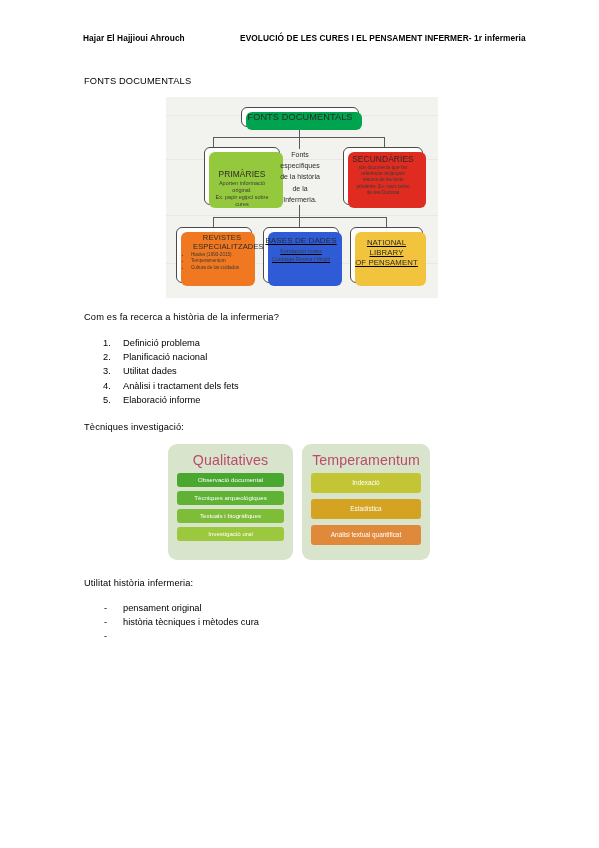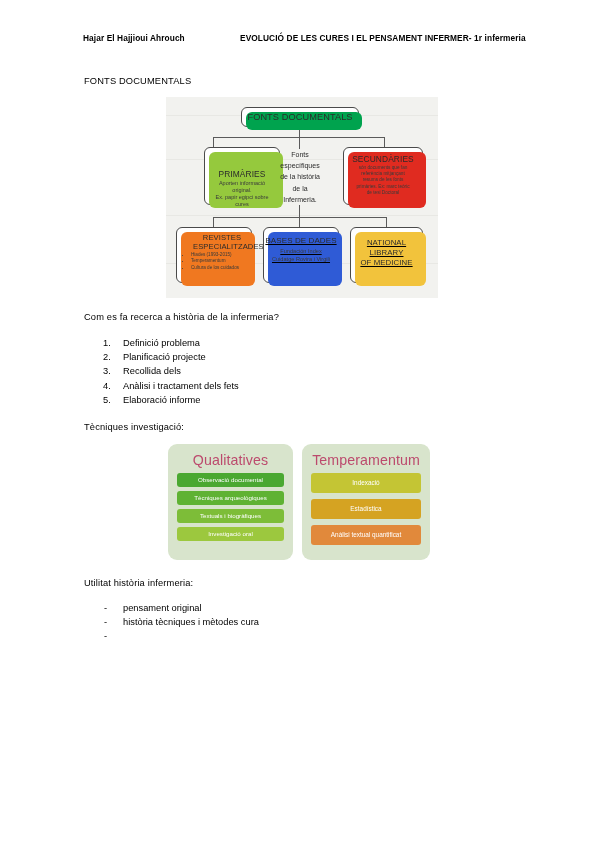--- a/index.html
+++ b/index.html
@@ -325,30 +325,30 @@
       <span class="shadow"></span>
       <span class="ttl">BASES DE DADES</span>
       <span class="sub">Fundación Index</span>
       <span class="sub">Cuidatge Rovira i Virgili</span>
     </div>
 
     <div class="node" id="n-nlm">
       <span class="shadow"></span>
       <span class="ttl">NATIONAL</span>
       <span class="ttl">LIBRARY</span>
-      <span class="ttl">OF MEDICINE</span>
+      <span class="ttl">OF PENSAMENT</span>
     </div>
   </div>
 
   <div class="body-line" style="top:312px;">Com es fa recerca a història de la infermeria?</div>
 
   <ol class="list-ol" style="top:336px;">
     <li><span class="num">1.</span><span>Definició problema</span></li>
-    <li><span class="num">2.</span><span>Planificació projecte</span></li>
-    <li><span class="num">3.</span><span>Recollida dels</span></li>
+    <li><span class="num">2.</span><span>Planificació nacional</span></li>
+    <li><span class="num">3.</span><span>Utilitat dades</span></li>
     <li><span class="num">4.</span><span>Anàlisi i tractament dels fets</span></li>
     <li><span class="num">5.</span><span>Elaboració informe</span></li>
   </ol>
 
   <div class="body-line" style="top:422px;">Tècniques investigació:</div>
 
   <div class="fig2">
 
     <div class="panel" id="panel-quali">
       <span class="panel-title">Qualitatives</span>

